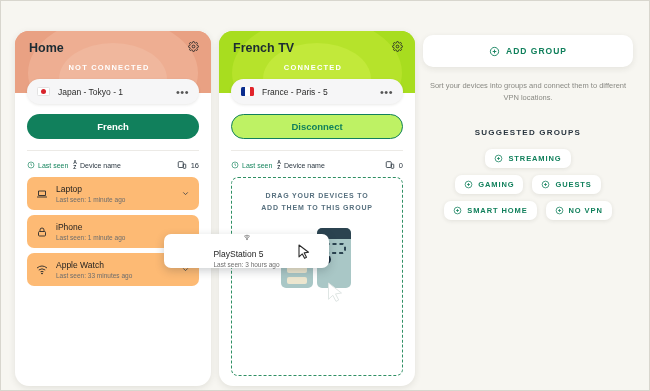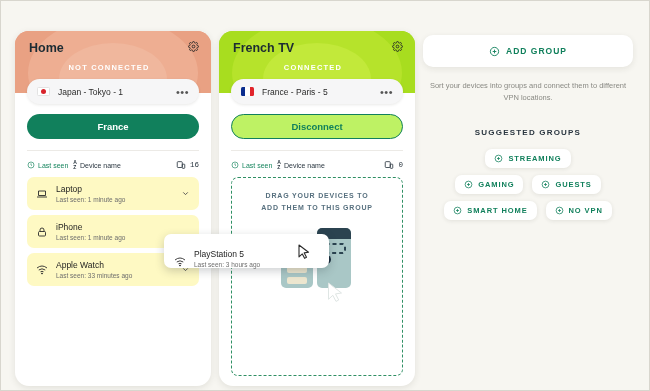--- a/index.html
+++ b/index.html
@@ -85,46 +85,46 @@
   .btn-outline { background: #bef264; color: #11805c; border: 1px solid #11805c; }
 
   .toolbar {
     margin-top: 11px; padding-top: 9px; border-top: 1px solid #eceae6;
     display: flex; align-items: center; gap: 5px; font-size: 7px;
   }
   .tb-item { display: flex; align-items: center; gap: 3px; cursor: pointer; }
   .tb-active { color: #18865f; }
   .tb-idle { color: #2a3640; }
   .az { font-size: 5px; line-height: 5px; color: #2a3640; font-weight: bold; }
-  .tb-count { margin-left: auto; display: flex; align-items: center; gap: 4px; color: #2a3640; font-size: 7.5px; font-family: Liberation Mono, monospace; }
+  .tb-count { margin-left: auto; display: flex; align-items: center; gap: 4px; color: #2a3640; font-size: 7.5px; }
 
   .devices { margin-top: 7px; display: flex; flex-direction: column; gap: 5px; }
   .device {
-    background: #fef9c3; border-radius: 7px; height: 33px;
+    background: #fdba74; border-radius: 7px; height: 33px;
     display: flex; align-items: center; padding: 0 9px; gap: 8px; cursor: pointer;
   }
   .dev-txt { flex: 1; }
   .dev-name { font-size: 8.5px; color: #1e1e1e; }
   .dev-seen { font-size: 6.5px; color: #6d6d6d; margin-top: 2px; }
   .chev { color: #4a4a4a; }
 
   .dropzone {
     margin-top: 7px; flex: 1; margin-bottom: 10px;
     border: 1.4px dashed #2f8f64; border-radius: 7px;
     position: relative; overflow: hidden;
   }
   .dz-text { text-align: center; padding-top: 12px; font-size: 7px; font-weight: bold;
              letter-spacing: .8px; color: #57707f; line-height: 12px; }
   .illus { position: absolute; left: 50%; transform: translateX(-50%); top: 48px; }
 
   
   .drag-card {
     position: absolute; left: 163px; top: 233px; width: 165px; height: 34px;
     background: #fff; border-radius: 7px; box-shadow: 0 3px 10px rgba(30,40,50,.22);
-    display: flex; align-items: flex-end; padding: 0 10px; gap: 8px; z-index: 40;
+    display: flex; align-items: center; padding: 0 10px; gap: 8px; z-index: 40; flex-direction: column;
   }
   .cursor-a { position: absolute; left: 297px; top: 243px; z-index: 41; }
   .cursor-b { position: absolute; left: 326px; top: 281px; z-index: 30; }
 
   
   .right { width: 210px; padding-top: 4px; }
   .add-group {
     background: #fff; border-radius: 10px; height: 32px;
     display: flex; align-items: center; justify-content: center; gap: 6px;
     box-shadow: 0 2px 6px rgba(40,40,30,.09); cursor: pointer;
@@ -166,21 +166,21 @@
 
     <div class="card-body">
       <div class="location-row">
         <span class="flag flag-jp">
             <i></i>
           </span>
         <span class="loc-name">Japan - Tokyo - 1</span>
         <span class="dots">•••</span>
       </div>
 
-      <div class="btn btn-primary">France</div>
+      <div class="btn btn-primary">French</div>
 
       <div class="toolbar">
         <span class="tb-item tb-active">
           <svg width="8" height="8" viewBox="0 0 24 24" fill="none" stroke="#18865f" stroke-width="2">
             <circle cx="12" cy="12" r="9"></circle>
               <path d="M12 7v5l3 2"></path>
           </svg>
           <span>Last seen</span>
         </span>
         <span class="tb-item tb-idle">

